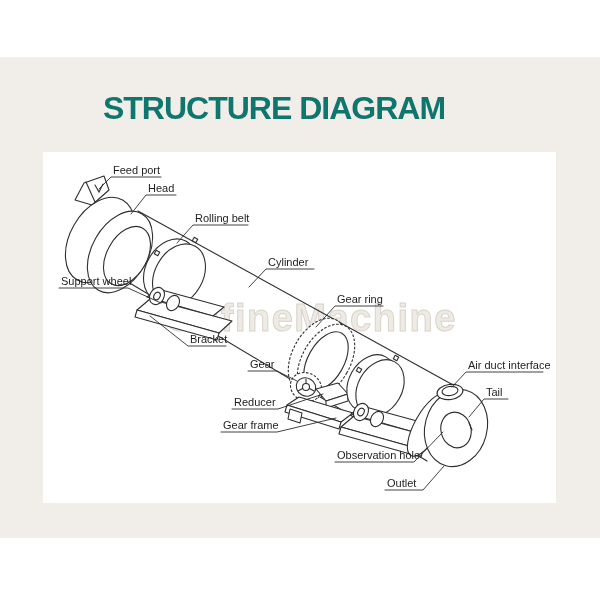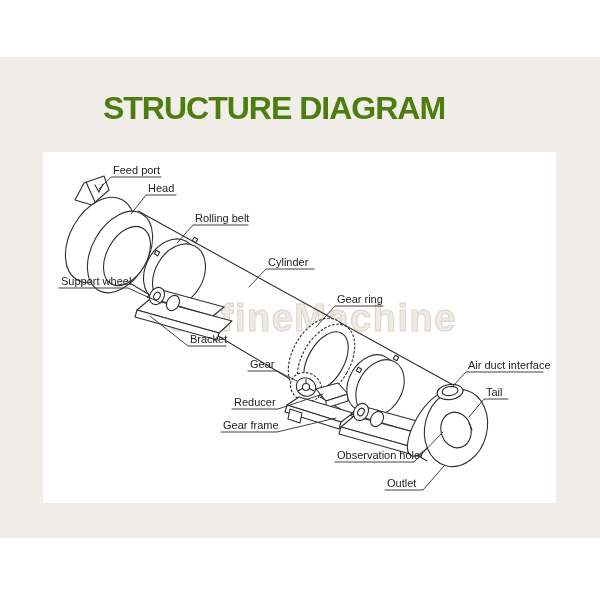--- a/index.html
+++ b/index.html
@@ -7,21 +7,21 @@
     width:600px;height:600px;position:relative;overflow:hidden;
     background:#ffffff;font-family:"Liberation Sans", sans-serif;
   }
   .band{
     position:absolute;left:0;top:57px;width:600px;height:481px;
     background:#f1ede8;
   }
   .title{
     position:absolute;left:0;top:90px;width:548px;
     text-align:center;font-size:32px;font-weight:700;
-    letter-spacing:-1px;color:#4d7c0f;
+    letter-spacing:-1px;color:#0f766e;
   }
   .panel{
     position:absolute;left:43px;top:152px;width:513px;height:351px;
     background:#ffffff;
   }
   svg{display:block;}
   .part{fill:#ffffff;stroke:#2e2e2e;stroke-width:1.1;stroke-linejoin:round;}
   .ln{fill:none;stroke:#2e2e2e;stroke-width:1.1;stroke-linecap:round;}
   .teeth{fill:#ffffff;stroke:#2e2e2e;stroke-width:1.1;stroke-dasharray:2.6 1.6;}
   .lead{fill:none;stroke:#2e2e2e;stroke-width:0.9;stroke-linecap:round;stroke-linejoin:round;}

